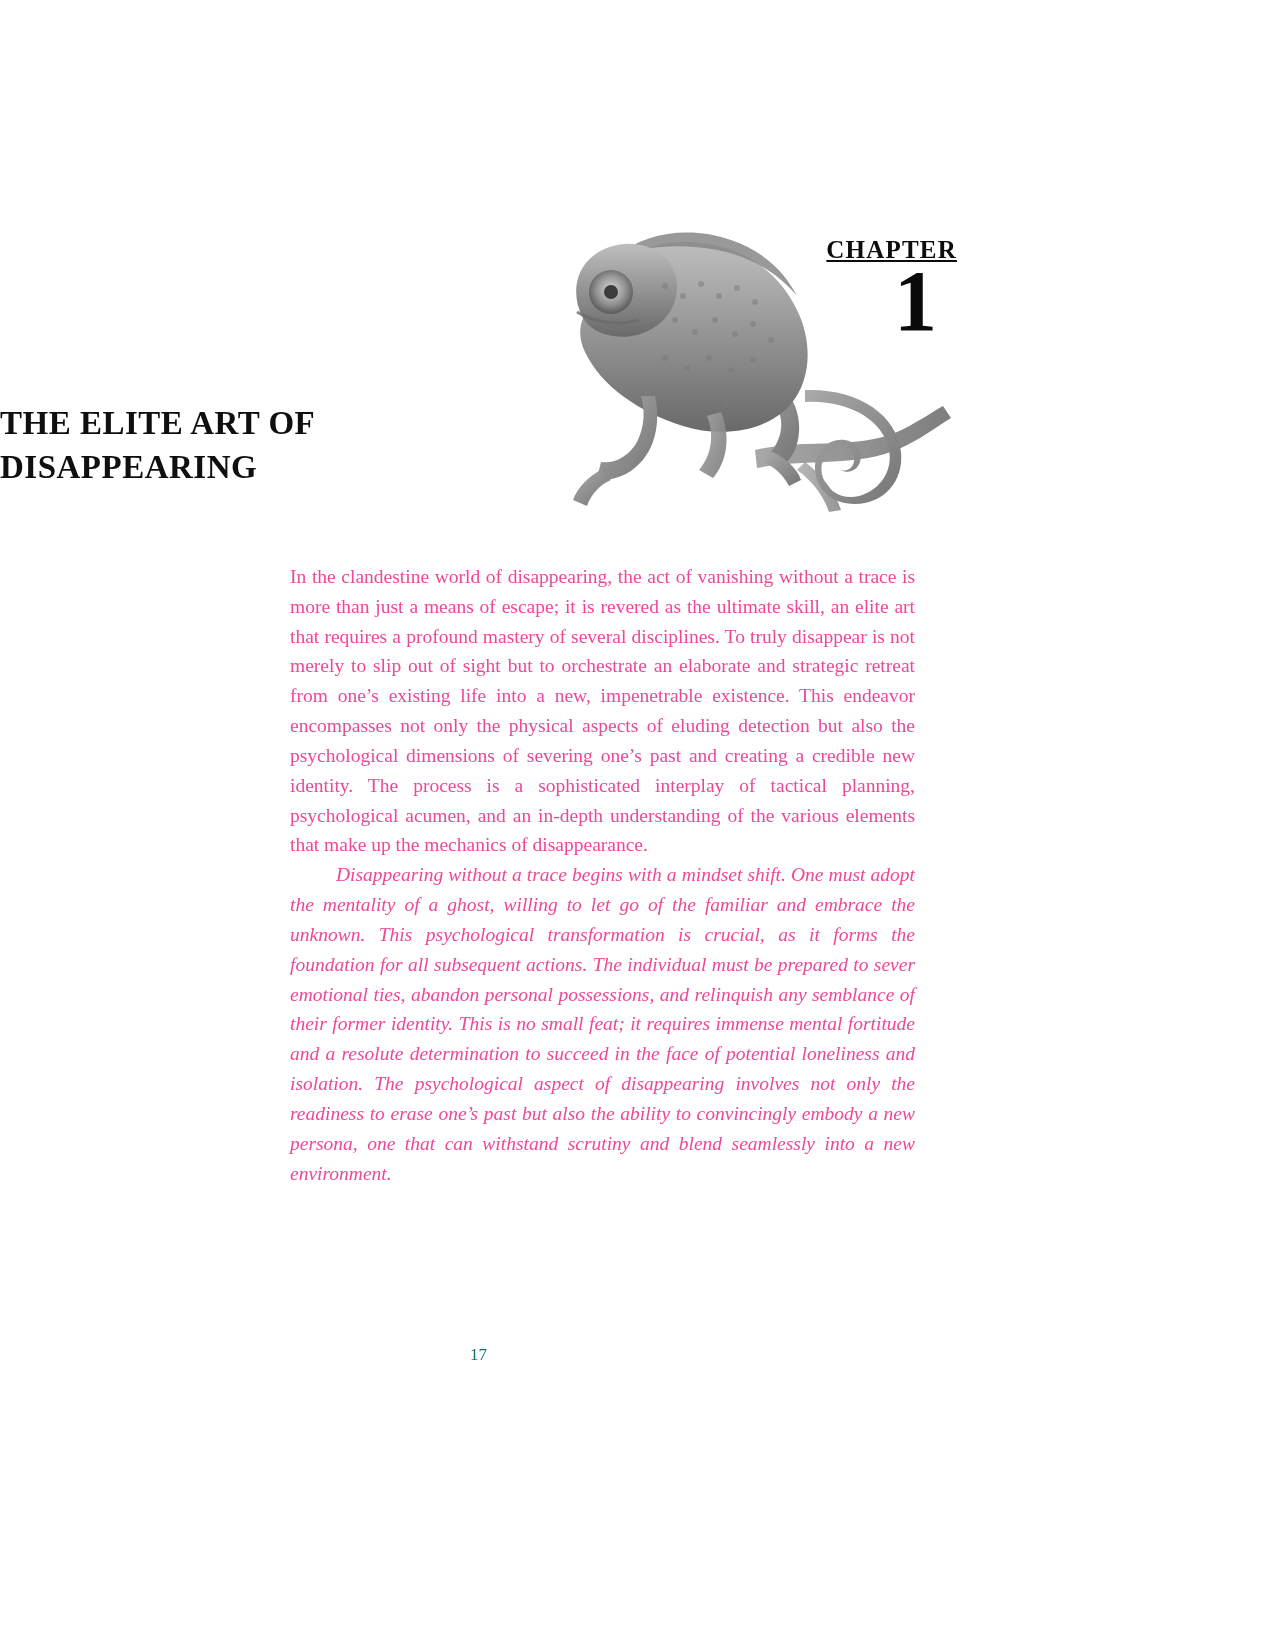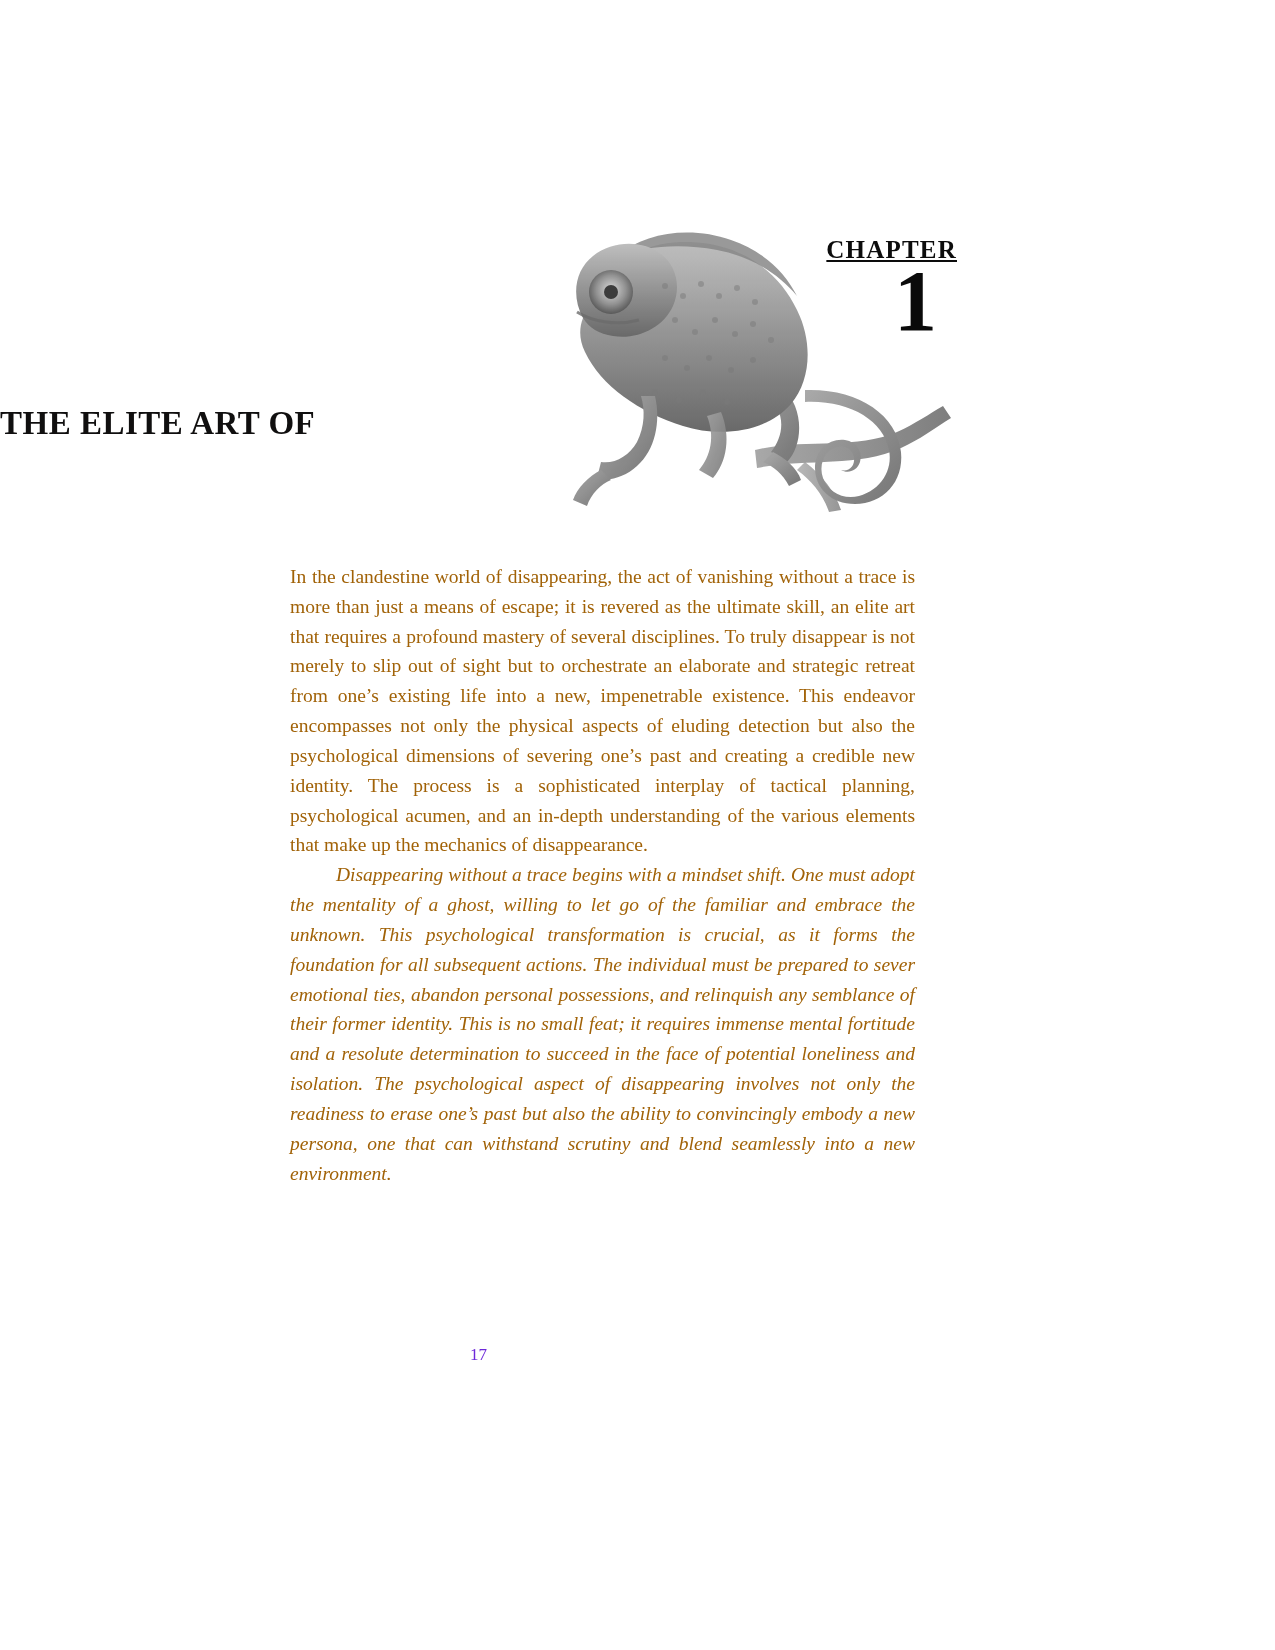--- a/index.html
+++ b/index.html
@@ -86,37 +86,37 @@
     left: 290px;
     top: 562px;
     width: 625px;
   }
 
   .body-col p {
     margin: 0;
     font-size: 19.5px;
     line-height: 1.53;
     text-align: justify;
-    color: #a16207;
+    color: #ec4899;
     font-family: "Liberation Serif", serif;
   }
   .body-col p.indent {
     text-indent: 46px;
     font-style: italic;
   }
 
   
   .folio {
     position: absolute;
     left: 0;
     right: 318px;
     top: 1345px;
     text-align: center;
     font-size: 17px;
-    color: #6d28d9;
+    color: #0f766e;
     font-family: "Liberation Serif", serif;
   }
 </style>
 </head>
 <body>
 
 <div class="page">
 
   <div class="chapter-header">
 
@@ -189,20 +189,21 @@
       <path d="M150 196 C156 222 150 250 132 266 C120 277 104 282 92 278 L96 262 C110 264 124 256 132 242 C140 226 140 210 136 196 Z" fill="url(#limbGrad)"></path>
       <path d="M96 270 C84 276 72 288 68 300 L82 306 C86 294 96 284 106 280 Z" fill="url(#limbGrad)"></path>
       <path d="M216 212 C226 236 222 262 208 278 L194 270 C206 256 210 236 202 216 Z" fill="url(#limbGrad)" opacity="0.9"></path>
     </svg>
 
     <div class="chapter-word">CHAPTER</div>
     <div class="chapter-number">1</div>
 
     <h1 class="chapter-title">
       <span class="line">THE ELITE ART OF</span>
+      <span class="line">DISAPPEARING</span>
     </h1>
   </div>
 
   <div class="body-col">
     <p>In the clandestine world of disappearing, the act of vanishing without a trace is more than just a means of escape; it is revered as the ultimate skill, an elite art that requires a profound mastery of several disciplines. To truly disappear is not merely to slip out of sight but to orchestrate an elaborate and strategic retreat from one’s existing life into a new, impenetrable existence. This endeavor encompasses not only the physical aspects of eluding detection but also the psychological dimensions of severing one’s past and creating a credible new identity. The process is a sophisticated interplay of tactical planning, psychological acumen, and an in-depth understanding of the various elements that make up the mechanics of disappearance.</p>
     <p class="indent">Disappearing without a trace begins with a mindset shift. One must adopt the mentality of a ghost, willing to let go of the familiar and embrace the unknown. This psychological transformation is crucial, as it forms the foundation for all subsequent actions. The individual must be prepared to sever emotional ties, abandon personal possessions, and relinquish any semblance of their former identity. This is no small feat; it requires immense mental fortitude and a resolute determination to succeed in the face of potential loneliness and isolation. The psychological aspect of disappearing involves not only the readiness to erase one’s past but also the ability to convincingly embody a new persona, one that can withstand scrutiny and blend seamlessly into a new environment.</p>
   </div>
 
   <div class="folio">17</div>
 

